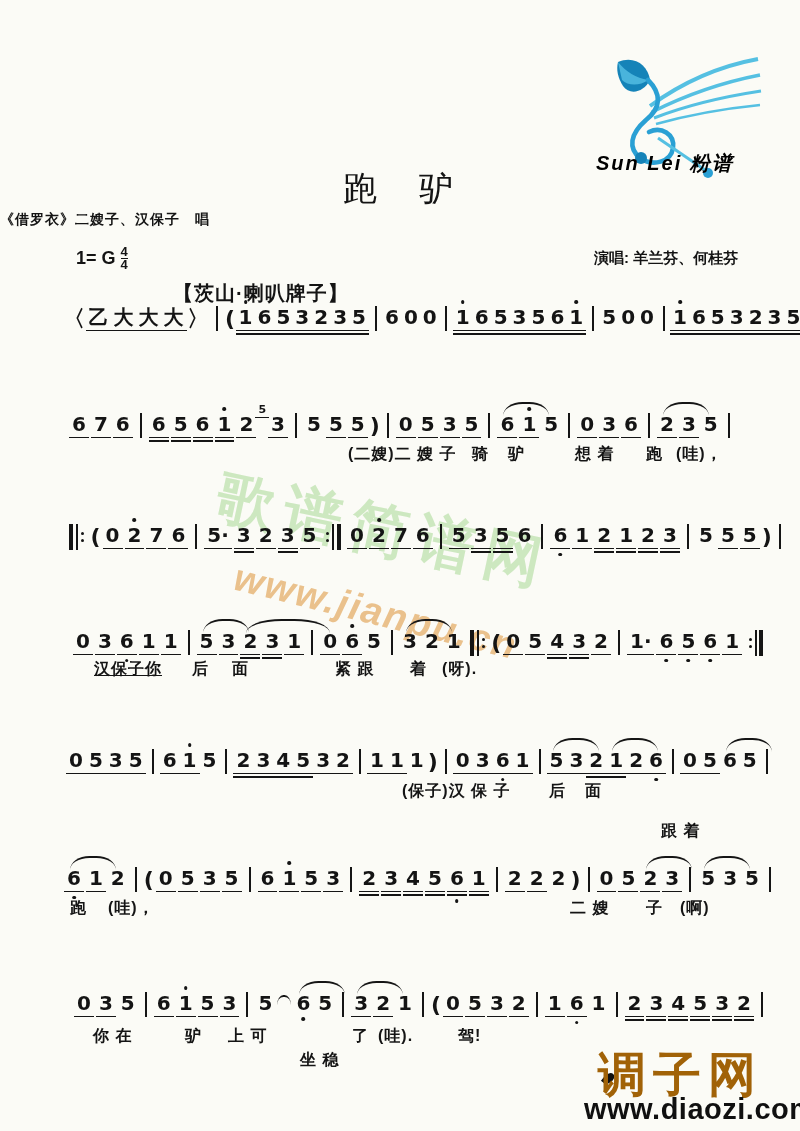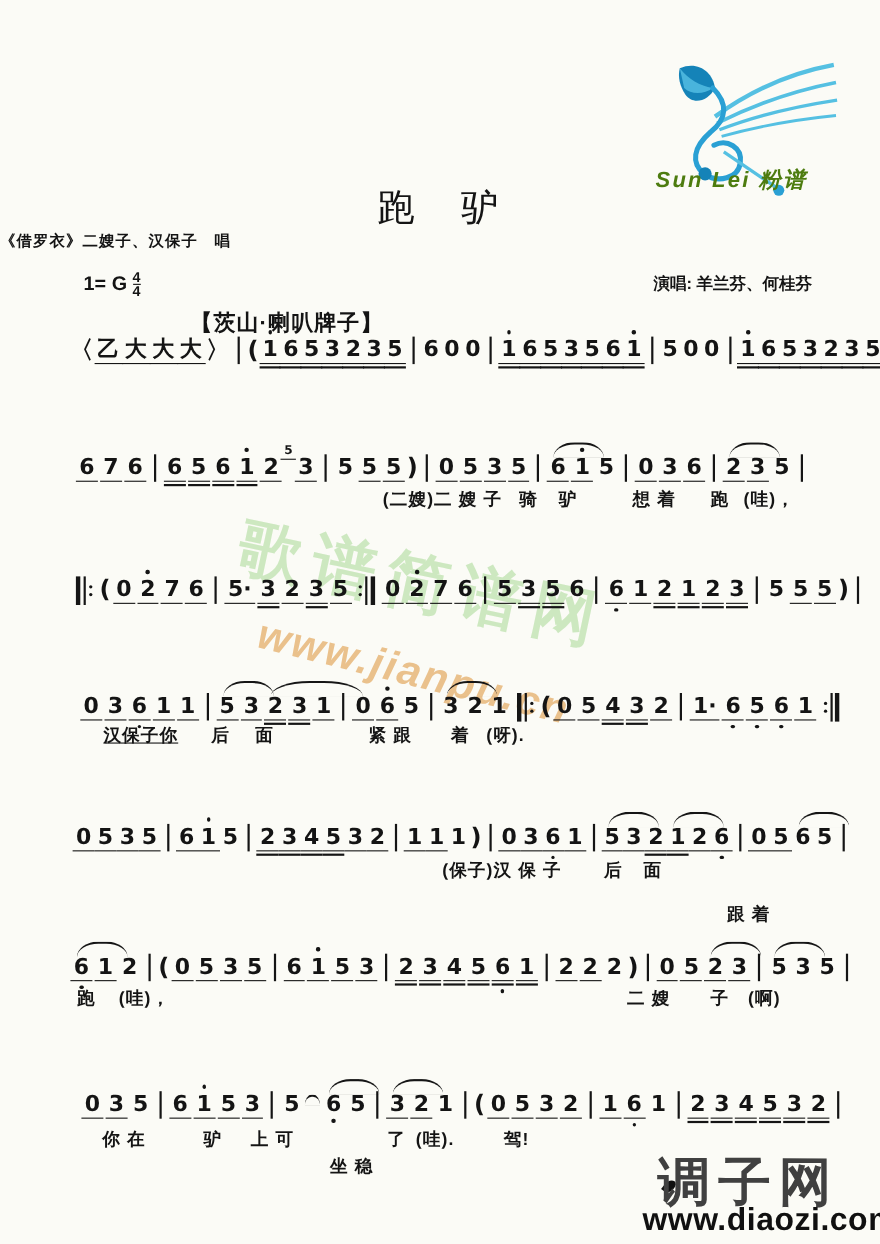--- a/index.html
+++ b/index.html
@@ -43,24 +43,24 @@
   .rep{display:inline-flex;align-items:center;margin:0 4px;height:26px;}
   .rb{width:1.8px;height:26px;background:#151515;margin:0 1.3px;display:block;}
   .rb.thick{width:4.2px;}
   .rdots{display:flex;flex-direction:column;justify-content:center;gap:4px;height:26px;margin:0 1.6px;}
   .rdots b{width:3.2px;height:3.2px;border-radius:50%;background:#151515;display:block;}
   .glide{width:14px;height:8px;border-top:2px solid #151515;border-radius:60% 60% 0 0/130% 130% 0 0;margin:3px 1px 0;}
   .lyr{position:absolute;font-size:16px;font-weight:bold;white-space:nowrap;letter-spacing:1px;z-index:1;}
 
   
   .logo{left:588px;top:54px;width:178px;height:132px;}
-  .logo-text{left:596px;top:150px;font-size:20px;font-weight:bold;font-style:italic;color:#4d7c0f;letter-spacing:2px;}
+  .logo-text{left:596px;top:150px;font-size:20px;font-weight:bold;font-style:italic;color:#000000;letter-spacing:2px;}
 
   
-  .dz-site{left:598px;top:1043px;font-size:48px;font-weight:900;letter-spacing:7px;color:#404040;}
+  .dz-site{left:598px;top:1043px;font-size:48px;font-weight:900;letter-spacing:7px;color:#a16207;}
   .dz-url{left:584px;top:1093px;font-size:29px;font-weight:900;letter-spacing:0.5px;color:#101010;}
   .dz-mark{left:604px;top:1072px;width:9px;height:13px;background:#101010;
            border-radius:60% 40% 60% 0;transform:rotate(38deg);}
 </style>
 </head>
 <body>
 
 <svg class="abs logo" viewBox="0 0 178 132" aria-hidden="true">
   <path d="M62 52 C95 28 132 12 170 5" stroke="#55c0e2" stroke-width="4" fill="none"></path>
   <path d="M64 58 C100 40 136 28 172 21" stroke="#55c0e2" stroke-width="3.4" fill="none"></path>

